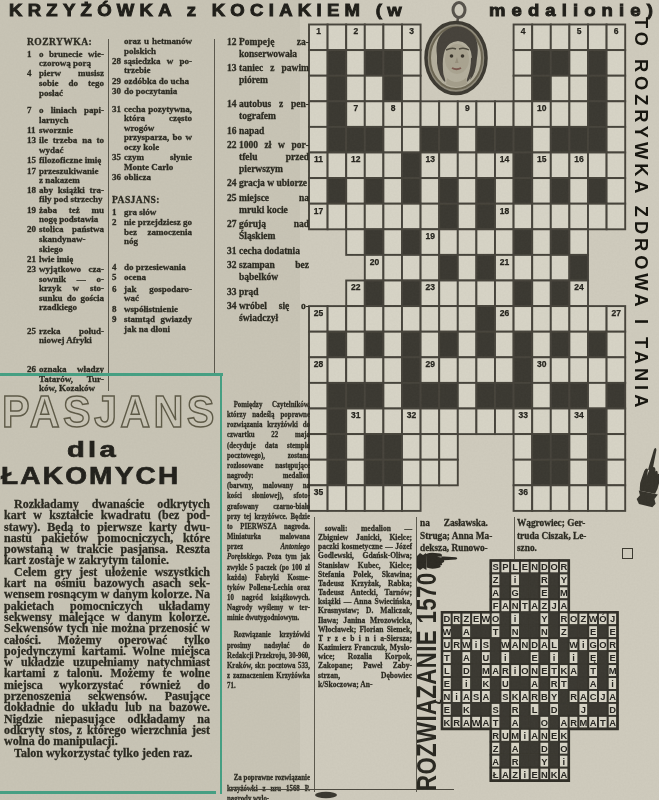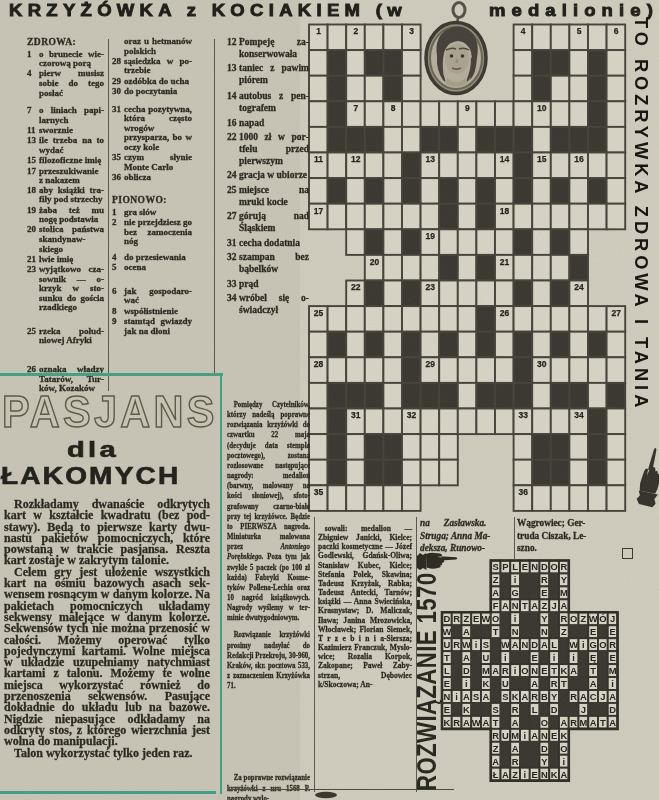--- a/index.html
+++ b/index.html
@@ -339,21 +339,21 @@
 <ellipse cx="457" cy="59" rx="12" ry="15" fill="#aaa491"></ellipse>
 <path d="M446 50 Q452 47 456 49" stroke="#4e4a3e" stroke-width="1.4" fill="none"></path>
 <path d="M459 49 Q464 47 469 50" stroke="#4e4a3e" stroke-width="1.4" fill="none"></path>
 <circle cx="451.5" cy="56" r="1.8" fill="#38342b"></circle>
 <circle cx="462.5" cy="56" r="1.8" fill="#38342b"></circle>
 <path d="M455 63 L457 57 L458.5 63 Z" fill="#978f7c"></path>
 <path d="M452 68 Q456.5 70.5 461 68" stroke="#7c5a50" stroke-width="1.9" fill="none"></path>
 <path d="M447 78 Q456 86 466 78 L467 84 Q456 90 446 84 Z" fill="#a49e8b"></path>
 </svg>
 <div style="position:absolute;left:27px;top:37px;width:77px;font-family:'Liberation Serif',serif;font-weight:700;-webkit-text-stroke:0.28px currentColor;font-size:9.0px;line-height:9.55px;color:#29281f;">
-    <div style="font-size:9.6px;margin:0 0 3px 0;letter-spacing:0.4px;">ZDROWA:</div>
+    <div style="font-size:9.6px;margin:0 0 3px 0;letter-spacing:0.4px;">ROZRYWKA:</div>
     <div style="padding-left:12px;text-indent:-12px;text-align:justify;margin-bottom:0.8px;"><span style="display:inline-block;width:12px;text-indent:0;">1</span>o brunecie wie­czorową porą</div>
     <div style="padding-left:12px;text-indent:-12px;text-align:justify;margin-bottom:0.8px;"><span style="display:inline-block;width:12px;text-indent:0;">4</span>pierw musisz sobie do tego posłać</div>
     <div style="padding-left:12px;text-indent:-12px;text-align:justify;margin-bottom:0.8px;margin-top:8px;"><span style="display:inline-block;width:12px;text-indent:0;">7</span>o liniach papi­larnych</div>
     <div style="padding-left:12px;text-indent:-12px;text-align:justify;margin-bottom:0.8px;"><span style="display:inline-block;width:12px;text-indent:0;">11</span>sworznie</div>
     <div style="padding-left:12px;text-indent:-12px;text-align:justify;margin-bottom:0.8px;"><span style="display:inline-block;width:12px;text-indent:0;">13</span>ile trzeba na to wydać</div>
     <div style="padding-left:12px;text-indent:-12px;text-align:justify;margin-bottom:0.8px;"><span style="display:inline-block;width:12px;text-indent:0;">15</span>filozoficzne imię</div>
     <div style="padding-left:12px;text-indent:-12px;text-align:justify;margin-bottom:0;"><span style="display:inline-block;width:12px;text-indent:0;">17</span>przeszukiwanie z nakazem</div>
     <div style="padding-left:12px;text-indent:-12px;text-align:justify;margin-bottom:0.8px;"><span style="display:inline-block;width:12px;text-indent:0;">18</span>aby książki tra­fiły pod strze­chy</div>
     <div style="padding-left:12px;text-indent:-12px;text-align:justify;margin-bottom:0.8px;"><span style="display:inline-block;width:12px;text-indent:0;">19</span>żaba też mu nogę podsta­wia</div>
     <div style="padding-left:12px;text-indent:-12px;text-align:justify;margin-bottom:0.8px;"><span style="display:inline-block;width:12px;text-indent:0;">20</span>stolica państwa skandynaw­skiego</div>
@@ -364,32 +364,32 @@
   </div>
 <div style="position:absolute;left:112px;top:37px;width:80px;font-family:'Liberation Serif',serif;font-weight:700;-webkit-text-stroke:0.28px currentColor;font-size:9.0px;line-height:9.55px;color:#29281f;">
     <div style="padding-left:12px;text-align:justify;margin-bottom:0.8px;">oraz u hetma­nów polskich</div>
     <div style="padding-left:12px;text-indent:-12px;text-align:justify;margin-bottom:0.8px;"><span style="display:inline-block;width:12px;text-indent:0;">28</span>sąsiedzka w po­trzebie</div>
     <div style="padding-left:12px;text-indent:-12px;text-align:justify;margin-bottom:0.8px;"><span style="display:inline-block;width:12px;text-indent:0;">29</span>ozdóbka do u­cha</div>
     <div style="padding-left:12px;text-indent:-12px;text-align:justify;margin-bottom:0.8px;"><span style="display:inline-block;width:12px;text-indent:0;">30</span>do poczytania</div>
     <div style="padding-left:12px;text-indent:-12px;text-align:justify;margin-bottom:0.8px;margin-top:8px;"><span style="display:inline-block;width:12px;text-indent:0;">31</span>cecha pozyty­wna, która czę­sto wrogów przysparza, bo w oczy kole</div>
     <div style="padding-left:12px;text-indent:-12px;text-align:justify;margin-bottom:0.8px;"><span style="display:inline-block;width:12px;text-indent:0;">35</span>czym słynie Monte Carlo</div>
     <div style="padding-left:12px;text-indent:-12px;text-align:justify;margin-bottom:0.8px;"><span style="display:inline-block;width:12px;text-indent:0;">36</span>oblicza</div>
     <div style="height:12px"></div>
-    <div style="font-size:9.6px;margin:0 0 3px 0;letter-spacing:0.4px;">PIONOWO:</div>
+    <div style="font-size:9.6px;margin:0 0 3px 0;letter-spacing:0.4px;">PASJANS:</div>
     <div style="padding-left:12px;text-indent:-12px;text-align:justify;margin-bottom:0.8px;"><span style="display:inline-block;width:12px;text-indent:0;">1</span>gra słów</div>
-    <div style="padding-left:12px;text-indent:-12px;text-align:justify;margin-bottom:6px;"><span style="display:inline-block;width:12px;text-indent:0;">2</span>nie przejdziesz go bez zamo­czenia nóg</div>
+    <div style="padding-left:12px;text-indent:-12px;text-align:justify;margin-bottom:16px;"><span style="display:inline-block;width:12px;text-indent:0;">2</span>nie przejdziesz go bez zamo­czenia nóg</div>
     <div style="padding-left:12px;text-indent:-12px;text-align:justify;margin-bottom:0.8px;"><span style="display:inline-block;width:12px;text-indent:0;">4</span>do przesiewa­nia</div>
-    <div style="padding-left:12px;text-indent:-12px;text-align:justify;margin-bottom:14px;"><span style="display:inline-block;width:12px;text-indent:0;">5</span>ocena</div>
+    <div style="padding-left:12px;text-indent:-12px;text-align:justify;margin-bottom:2px;"><span style="display:inline-block;width:12px;text-indent:0;">5</span>ocena</div>
     <div style="padding-left:12px;text-indent:-12px;text-align:justify;margin-bottom:0.8px;"><span style="display:inline-block;width:12px;text-indent:0;">6</span>jak gospodaro­wać</div>
     <div style="padding-left:12px;text-indent:-12px;text-align:justify;margin-bottom:0.8px;"><span style="display:inline-block;width:12px;text-indent:0;">8</span>współistnienie</div>
     <div style="padding-left:12px;text-indent:-12px;text-align:justify;margin-bottom:0.8px;"><span style="display:inline-block;width:12px;text-indent:0;">9</span>stamtąd gwia­zdy jak na dło­ni</div>
   </div>
 <div style="position:absolute;left:227px;top:37px;width:82px;font-family:'Liberation Serif',serif;font-weight:700;-webkit-text-stroke:0.28px currentColor;font-size:9.5px;line-height:11.9px;color:#29281f;">
     <div style="padding-left:12px;text-indent:-12px;text-align:justify;margin-bottom:2.6px;"><span style="display:inline-block;width:12px;text-indent:0;">12</span>Pompeję za­konserwowała</div>
-    <div style="padding-left:12px;text-indent:-12px;text-align:justify;margin-bottom:4px;"><span style="display:inline-block;width:12px;text-indent:0;">13</span>taniec z pawim piórem</div>
+    <div style="padding-left:12px;text-indent:-12px;text-align:justify;margin-bottom:12px;"><span style="display:inline-block;width:12px;text-indent:0;">13</span>taniec z pawim piórem</div>
     <div style="padding-left:12px;text-indent:-12px;text-align:justify;margin-bottom:2.6px;"><span style="display:inline-block;width:12px;text-indent:0;">14</span>autobus z pen­tografem</div>
     <div style="padding-left:12px;text-indent:-12px;text-align:justify;margin-bottom:2.6px;"><span style="display:inline-block;width:12px;text-indent:0;">16</span>napad</div>
     <div style="padding-left:12px;text-indent:-12px;text-align:justify;margin-bottom:2.6px;"><span style="display:inline-block;width:12px;text-indent:0;">22</span>1000 zł w por­tfelu przed pierwszym</div>
     <div style="padding-left:12px;text-indent:-12px;text-align:justify;margin-bottom:2.6px;"><span style="display:inline-block;width:12px;text-indent:0;">24</span>gracja w ubio­rze</div>
     <div style="padding-left:12px;text-indent:-12px;text-align:justify;margin-bottom:2.6px;"><span style="display:inline-block;width:12px;text-indent:0;">25</span>miejsce na mruki kocie</div>
     <div style="padding-left:12px;text-indent:-12px;text-align:justify;margin-bottom:2.6px;"><span style="display:inline-block;width:12px;text-indent:0;">27</span>górują nad Śląskiem</div>
     <div style="padding-left:12px;text-indent:-12px;text-align:justify;margin-bottom:2.6px;"><span style="display:inline-block;width:12px;text-indent:0;">31</span>cecha dodatnia</div>
     <div style="padding-left:12px;text-indent:-12px;text-align:justify;margin-bottom:2.6px;"><span style="display:inline-block;width:12px;text-indent:0;">32</span>szampan bez bąbelków</div>
     <div style="padding-left:12px;text-indent:-12px;text-align:justify;margin-bottom:2.6px;"><span style="display:inline-block;width:12px;text-indent:0;">33</span>prąd</div>
     <div style="padding-left:12px;text-indent:-12px;text-align:justify;margin-bottom:0;"><span style="display:inline-block;width:12px;text-indent:0;">34</span>wróbel się o­świadczył</div>
@@ -398,21 +398,21 @@
     <div style="text-indent:8px;margin-bottom:2px;">Pomiędzy Czy­telników, którzy nadeślą popraw­ne rozwiązania krzyżówki do czwartku 22 maja (decyduje data stempla poczto­wego), zostaną rozlosowane na­stępujące nagro­dy: medalion (barwny, malo­wany na kości słoniowej), sfoto­grafowany czar­no-biało przy tej krzyżówce. Bę­dzie to PIERW­SZA nagroda. Mi­niaturka malowa­na przez <i>Antonie­go Porębskiego.</i> Poza tym jak zwykle 5 paczek (po 100 zł każda) Fabryki Kosme­tyków Pollena-Lechia oraz 10 nagród książko­wych. Nagrody wyślemy w ter­minie dwutygod­niowym.</div>
     <div style="height:5px"></div>
     <div style="text-indent:8px;margin-bottom:2px;">Rozwiązanie krzyżówki prosi­my nadsyłać do Redakcji Prze­kroju, 30-960, Kra­ków, skr. poczto­wa 533, z zazna­czeniem <b>Krzy­żówka 71.</b></div>
     <div style="height:80px"></div>
     <div style="text-indent:8px;margin-bottom:2px;">Za poprawne rozwiązanie krzy­żówki z nru 1568 P. nagrody wylo-</div>
   </div>
 <div style="position:absolute;left:318px;top:524px;width:112px;transform:scale(0.84,1);transform-origin:left top;font-family:'Liberation Serif',serif;font-weight:700;-webkit-text-stroke:0.28px currentColor;font-size:9.0px;line-height:9.15px;color:#29281f;text-align:justify;">
     <div style="text-indent:8px;margin-bottom:2px;">sowali: <b>medalion</b> — Zbigniew Ja­nicki, Kielce; <b>pa­czki kosmetyczne</b> — Józef Godlew­ski, Gdańsk-Oli­wa; Stanisław Kubec, Kielce; Stefania Polek, Skawina; Tade­usz Krzyżak, Rab­ka; Tadeusz An­tecki, Tarnów; <b>książki</b> — Anna Swiecińska, Kra­snystaw; D. Ma­liczak, Iława; Ja­nina Mrozowic­ka, Włocławek; Florian Siemek, T r z e b i n i a-Sier­sza; Kazimierz Franczuk, Mysło­wice; Rozalia Korpok, Zakopa­ne; Paweł Zaby­strzan, Dębowiec k/Skoczowa; An-</div>
   </div>
 <div style="position:absolute;left:420px;top:517px;width:92px;font-family:'Liberation Serif',serif;font-weight:700;-webkit-text-stroke:0.28px currentColor;font-size:9.3px;line-height:12.7px;color:#29281f;text-align:justify;">
-    <div style="text-indent:0px;margin-bottom:2px;font-style:italic;">na&nbsp;&nbsp;&nbsp;&nbsp;&nbsp;&nbsp;Zasławska.<br>Struga; Anna Ma-<br>deksza, Runowo-</div>
+    <div style="text-indent:0px;margin-bottom:2px;">na&nbsp;&nbsp;&nbsp;&nbsp;&nbsp;&nbsp;Zasławska.<br>Struga; Anna Ma-<br>deksza, Runowo-</div>
   </div>
 <div style="position:absolute;left:517px;top:517px;width:95px;font-family:'Liberation Serif',serif;font-weight:700;-webkit-text-stroke:0.28px currentColor;font-size:9.3px;line-height:12.7px;color:#29281f;text-align:justify;">
     <div style="text-indent:0px;margin-bottom:2px;">Wągrowiec; Ger-<br>truda Ciszak, Le-<br>szno.</div>
   </div>
 <div style="position:absolute;left:622px;top:548px;width:9px;height:9px;border:1.6px solid #3a382f;"></div>
 <div style="position:absolute;left:108px;top:39px;width:1.4px;height:352px;background:#5a574c;"></div>
 <div style="position:absolute;left:213.5px;top:39px;width:1.4px;height:334px;background:#5a574c;"></div>
 <div style="position:absolute;left:313.5px;top:517px;width:1.4px;height:275px;background:#5a574c;"></div>
 <div style="position:absolute;left:416px;top:517px;width:1.4px;height:275px;background:#5a574c;"></div>
 <div style="position:absolute;left:514px;top:517px;width:1.4px;height:42px;background:#5a574c;"></div>

